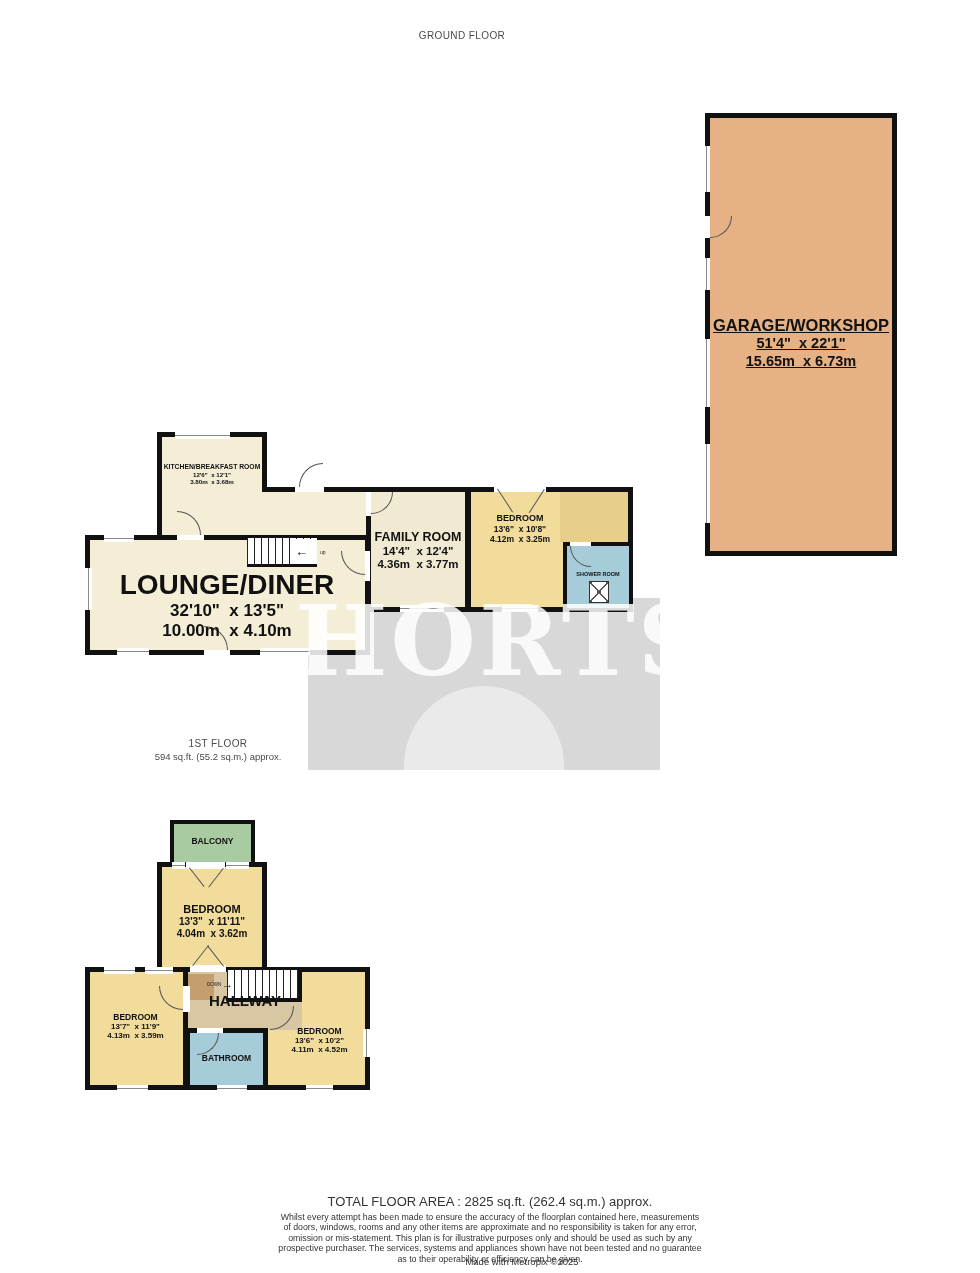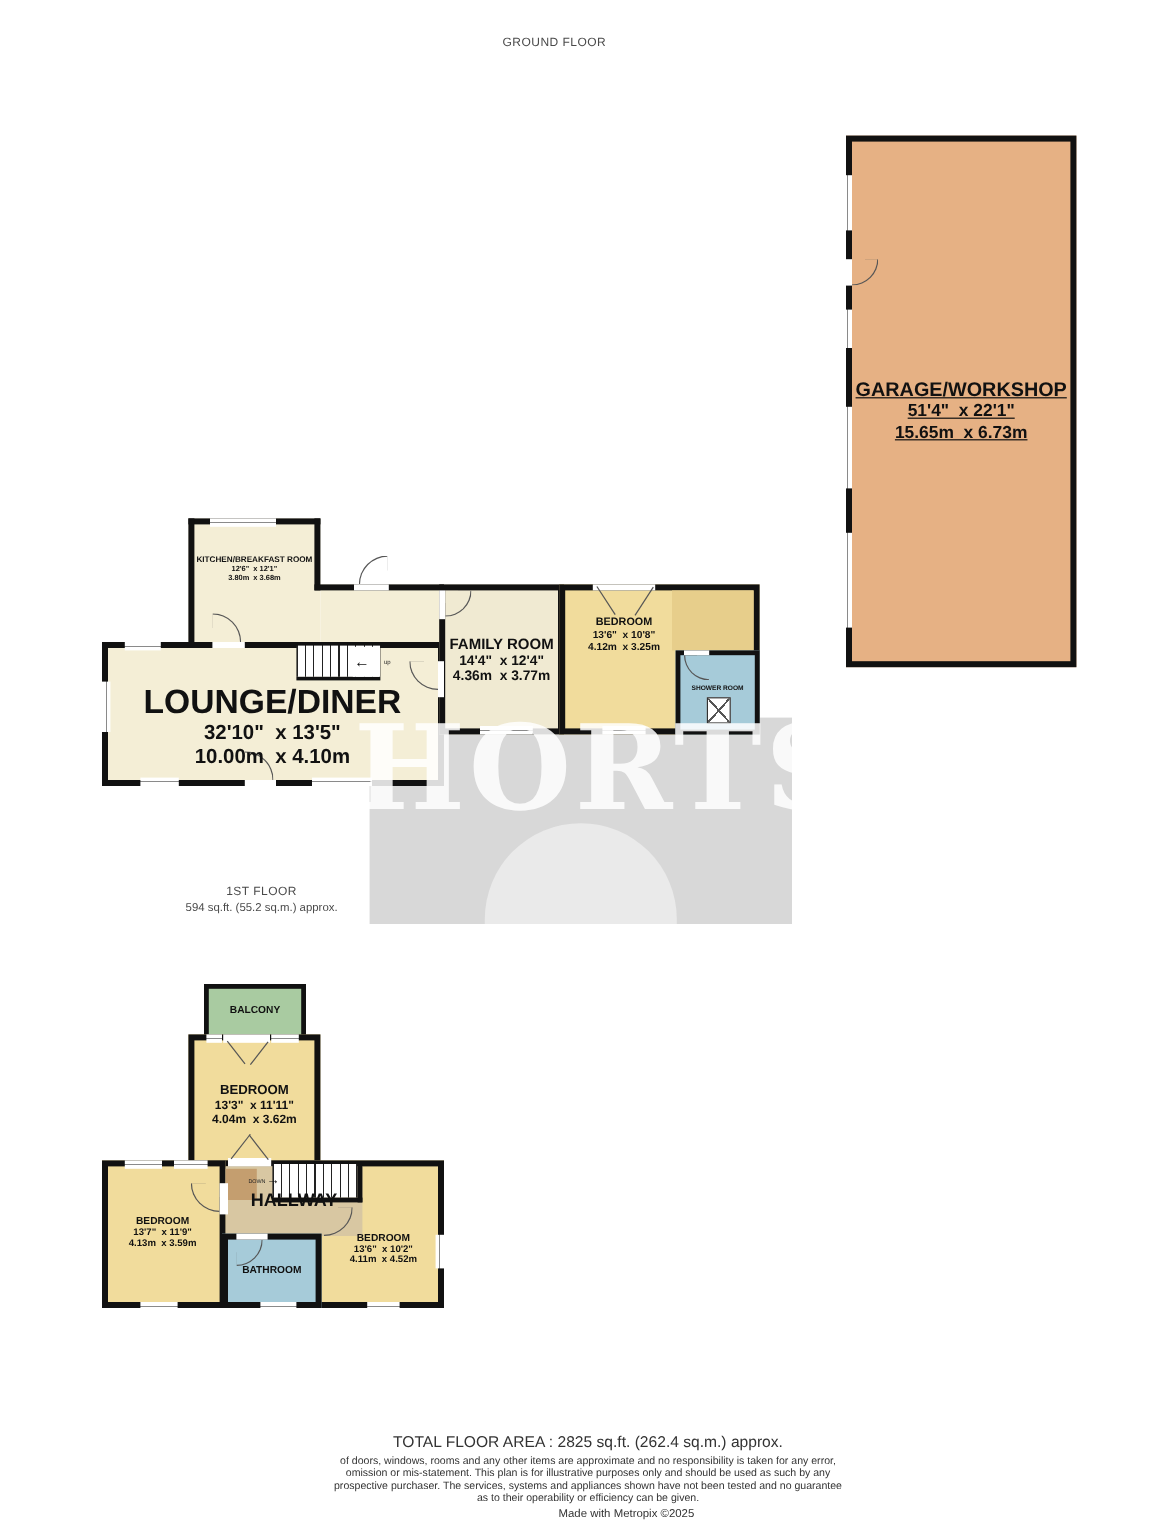--- a/index.html
+++ b/index.html
@@ -181,20 +181,21 @@
     <div class="dims" style="font-size:8px;">4.13m  x 3.59m</div>
   </div>
   <div class="lbl" style="left:272px;top:1026px;width:95px;">
     <div class="rname" style="font-size:8.5px;">BEDROOM</div>
     <div class="dims" style="font-size:8px;">13'6"  x 10'2"</div>
     <div class="dims" style="font-size:8px;">4.11m  x 4.52m</div>
   </div>
 
   <div class="footer" style="top:1194px;font-size:13px;">TOTAL FLOOR AREA : 2825 sq.ft. (262.4 sq.m.) approx.</div>
   <div class="footer" style="top:1212px;font-size:8.8px;line-height:10.4px;">
+    <div>Whilst every attempt has been made to ensure the accuracy of the floorplan contained here, measurements</div>
     <div>of doors, windows, rooms and any other items are approximate and no responsibility is taken for any error,</div>
     <div>omission or mis-statement. This plan is for illustrative purposes only and should be used as such by any</div>
     <div>prospective purchaser. The services, systems and appliances shown have not been tested and no guarantee</div>
     <div>as to their operability or efficiency can be given.</div>
   </div>
   <div class="footer" style="top:1256px;font-size:9.5px;margin-left:32px;">Made with Metropix ©2025</div>
 
 </div>
 
 </body></html>

